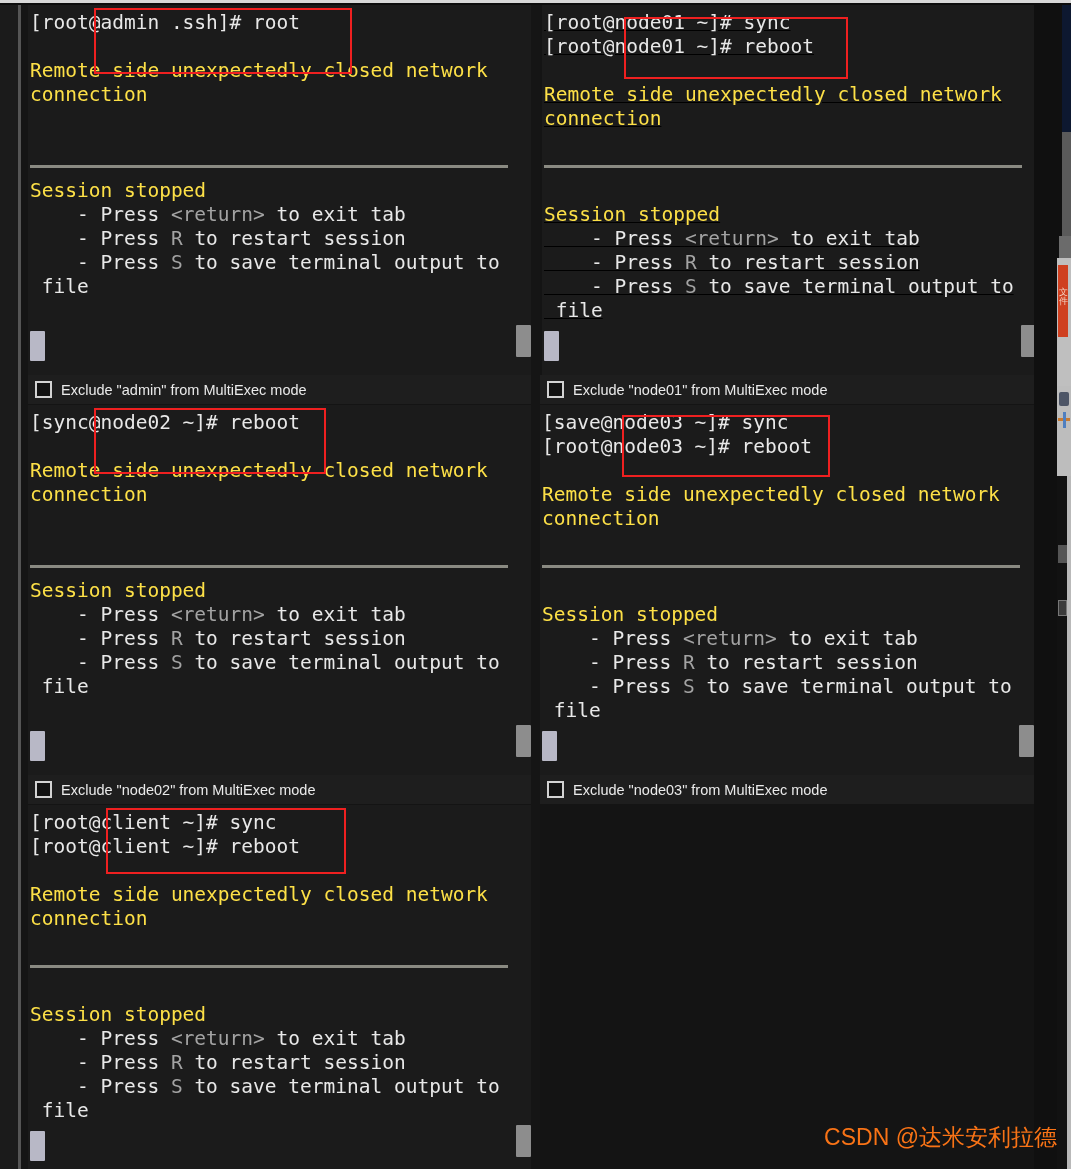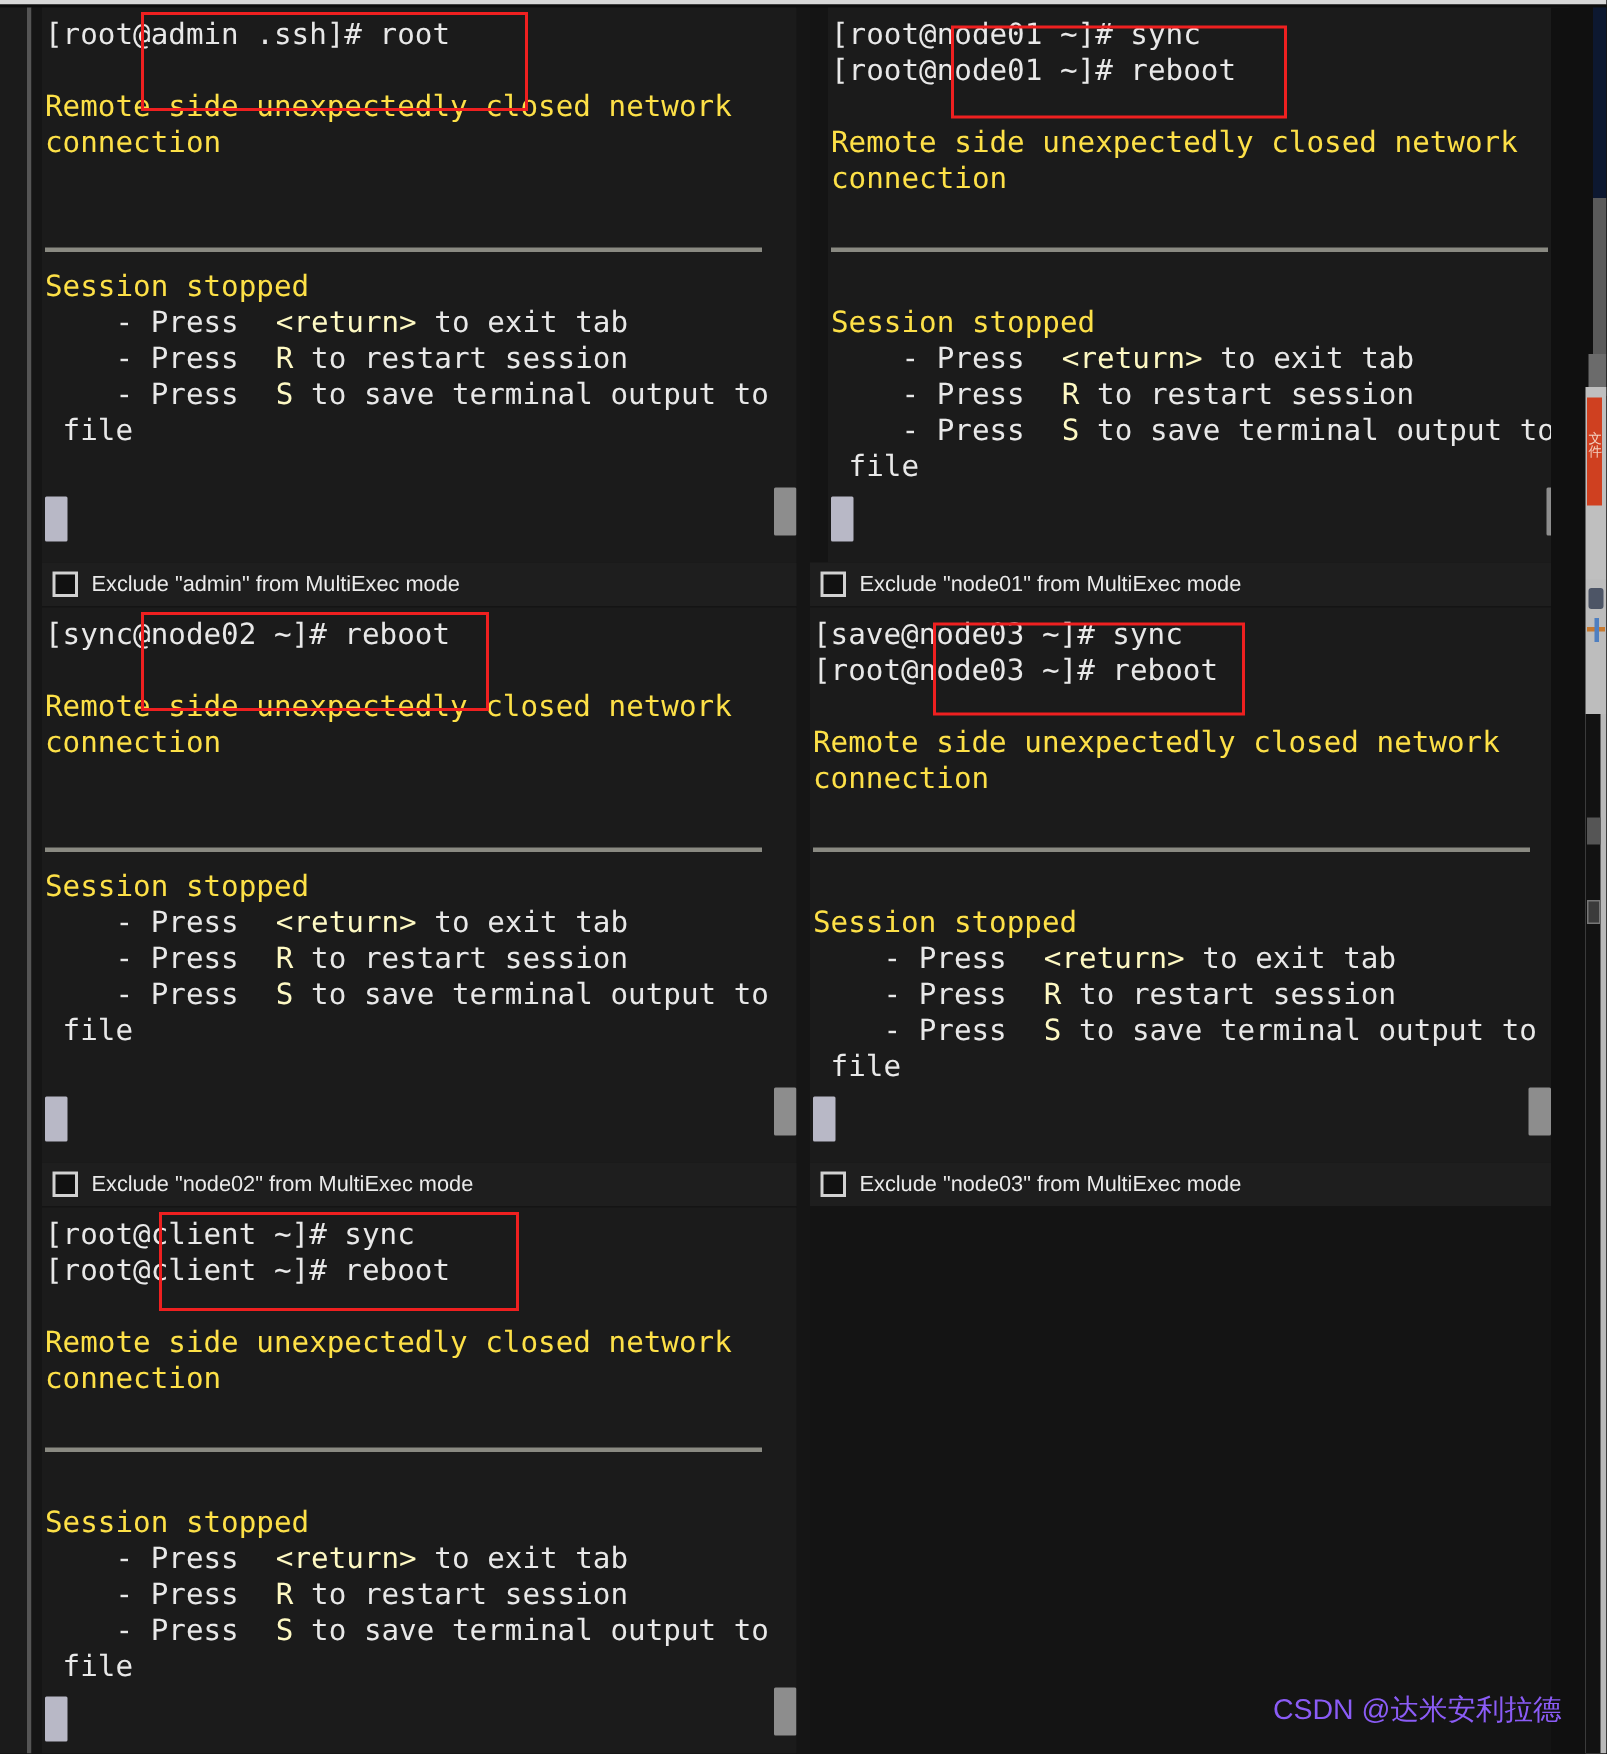--- a/index.html
+++ b/index.html
@@ -75,21 +75,21 @@
   .term-line {
     font-family: "DejaVu Sans Mono", monospace;
     font-size: 19.5px;
     line-height: 24px;
     white-space: pre;
     color: #e6e6e6;
     padding-left: 2px;
   }
   .c-white { color: #e8e8e8; }
   .c-red   { color: #fde047; }
-  .c-mag   { color: #fef9c3; margin-left: 13px; }
+  .c-mag   { color: #a3a3a3; }
   .blank   { height: 24px; }
 
   .hr {
     position: absolute;
     height: 3px;
     background: #8a8a82;
   }
 
   
   .sb-thumb {
@@ -210,24 +210,24 @@
   .rs-box2 {
     position: absolute; left: 1058px; top: 600px;
     width: 9px; height: 16px;
     background: #3b3b3b;
     border: 1px solid #777;
   }
 
   
   .watermark {
     position: absolute;
-    right: 30px; bottom: 16px;
+    right: 14px; bottom: 16px;
     font-family: "Liberation Sans", sans-serif;
-    font-size: 19px;
-    color: #8b5cf6;
+    font-size: 23px;
+    color: #f97316;
     white-space: nowrap;
   }
 </style>
 </head>
 <body>
 
 <div id="app">
 
   <div class="top-hairline"></div>
   <div class="top-hairline-dark"></div>
@@ -313,21 +313,21 @@
           <div class="sb-thumb sb-left" style="left:2px;top:326px;height:30px;"></div>
           <div class="sb-thumb sb-right-dim" style="left:488px;top:320px;height:32px;"></div>
         </div>
         <div class="annot" style="left:78px;top:3px;width:240px;height:66px;"></div>
       </div>
 
     </div>
 
     <div class="col-right">
 
-      <div class="panel" style="position:absolute;left:12px;top:0;width:494px;height:370px;">
+      <div class="panel" style="position:absolute;left:2px;top:0;width:494px;height:370px;text-decoration:underline;">
         <div class="term">
           <div class="term-line c-white">[root@node01 ~]# sync</div>
           <div class="term-line c-white">[root@node01 ~]# reboot</div>
           <div class="term-line blank"></div>
           <div class="term-line c-red">Remote side unexpectedly closed network</div>
           <div class="term-line c-red">connection</div>
           <div class="term-line blank"></div>
           <div class="hr" style="left:2px;top:160px;width:478px;"></div>
           <div class="term-line blank"></div>
           <div class="term-line blank"></div>

